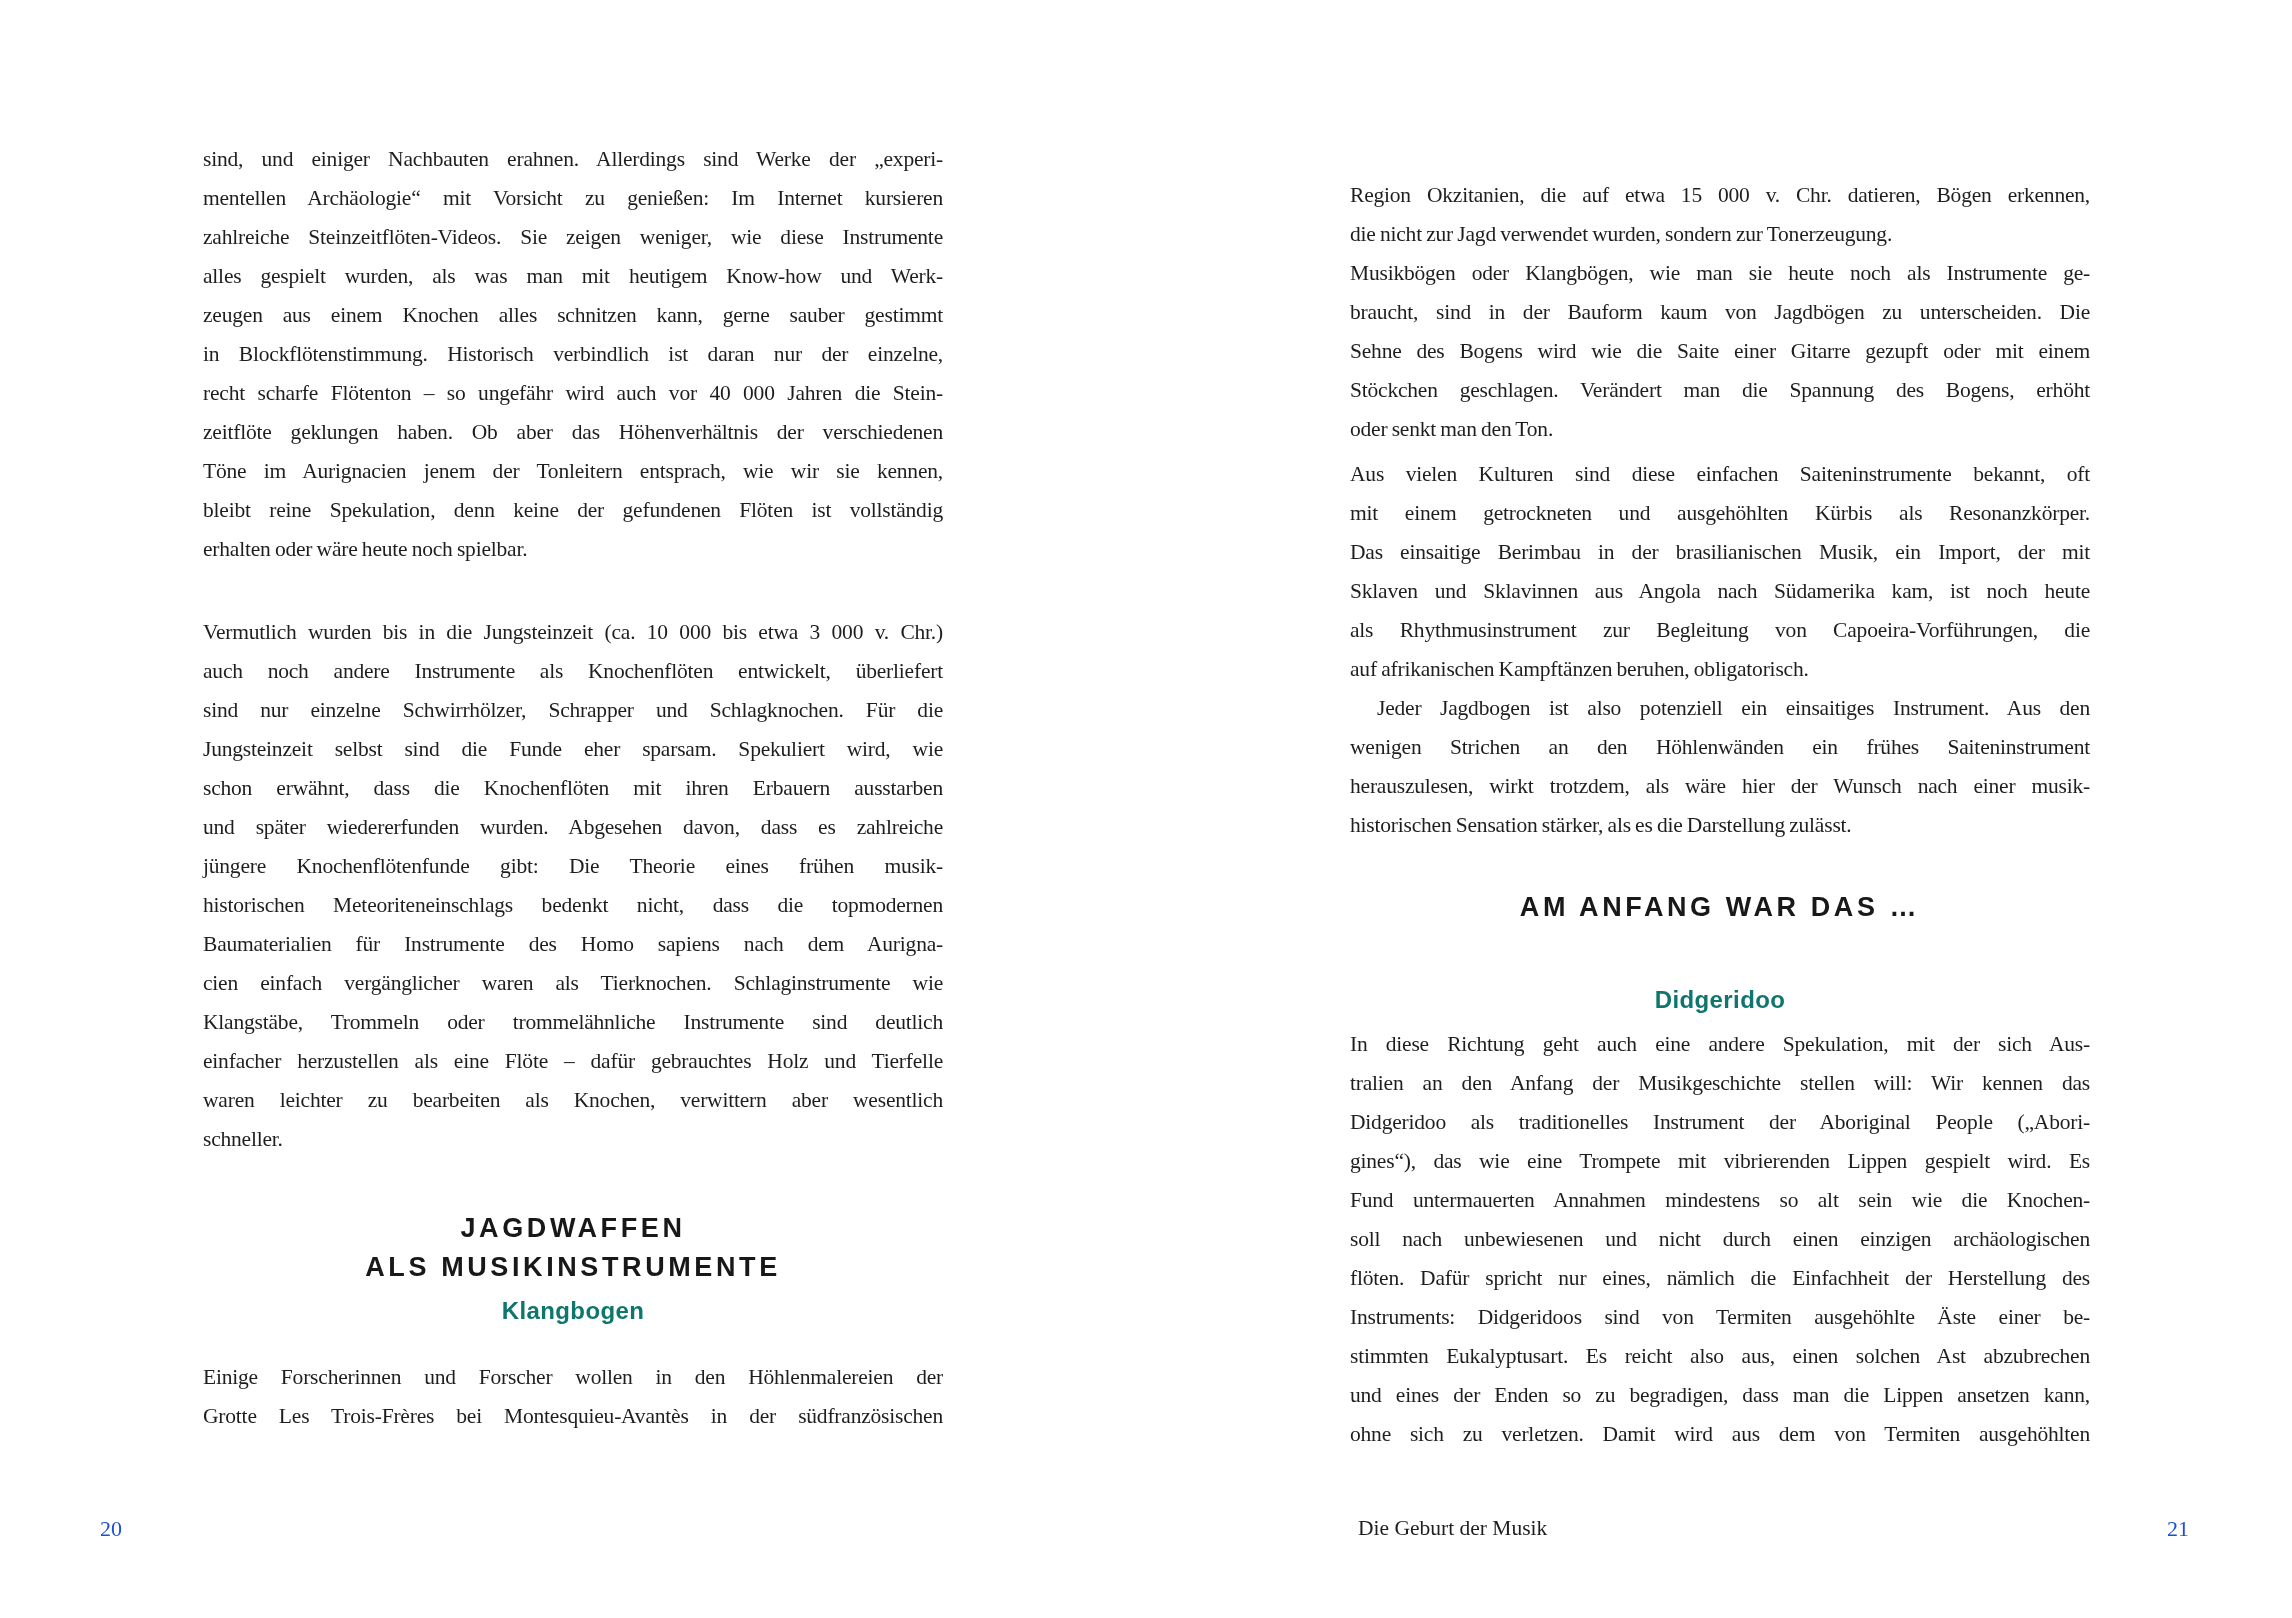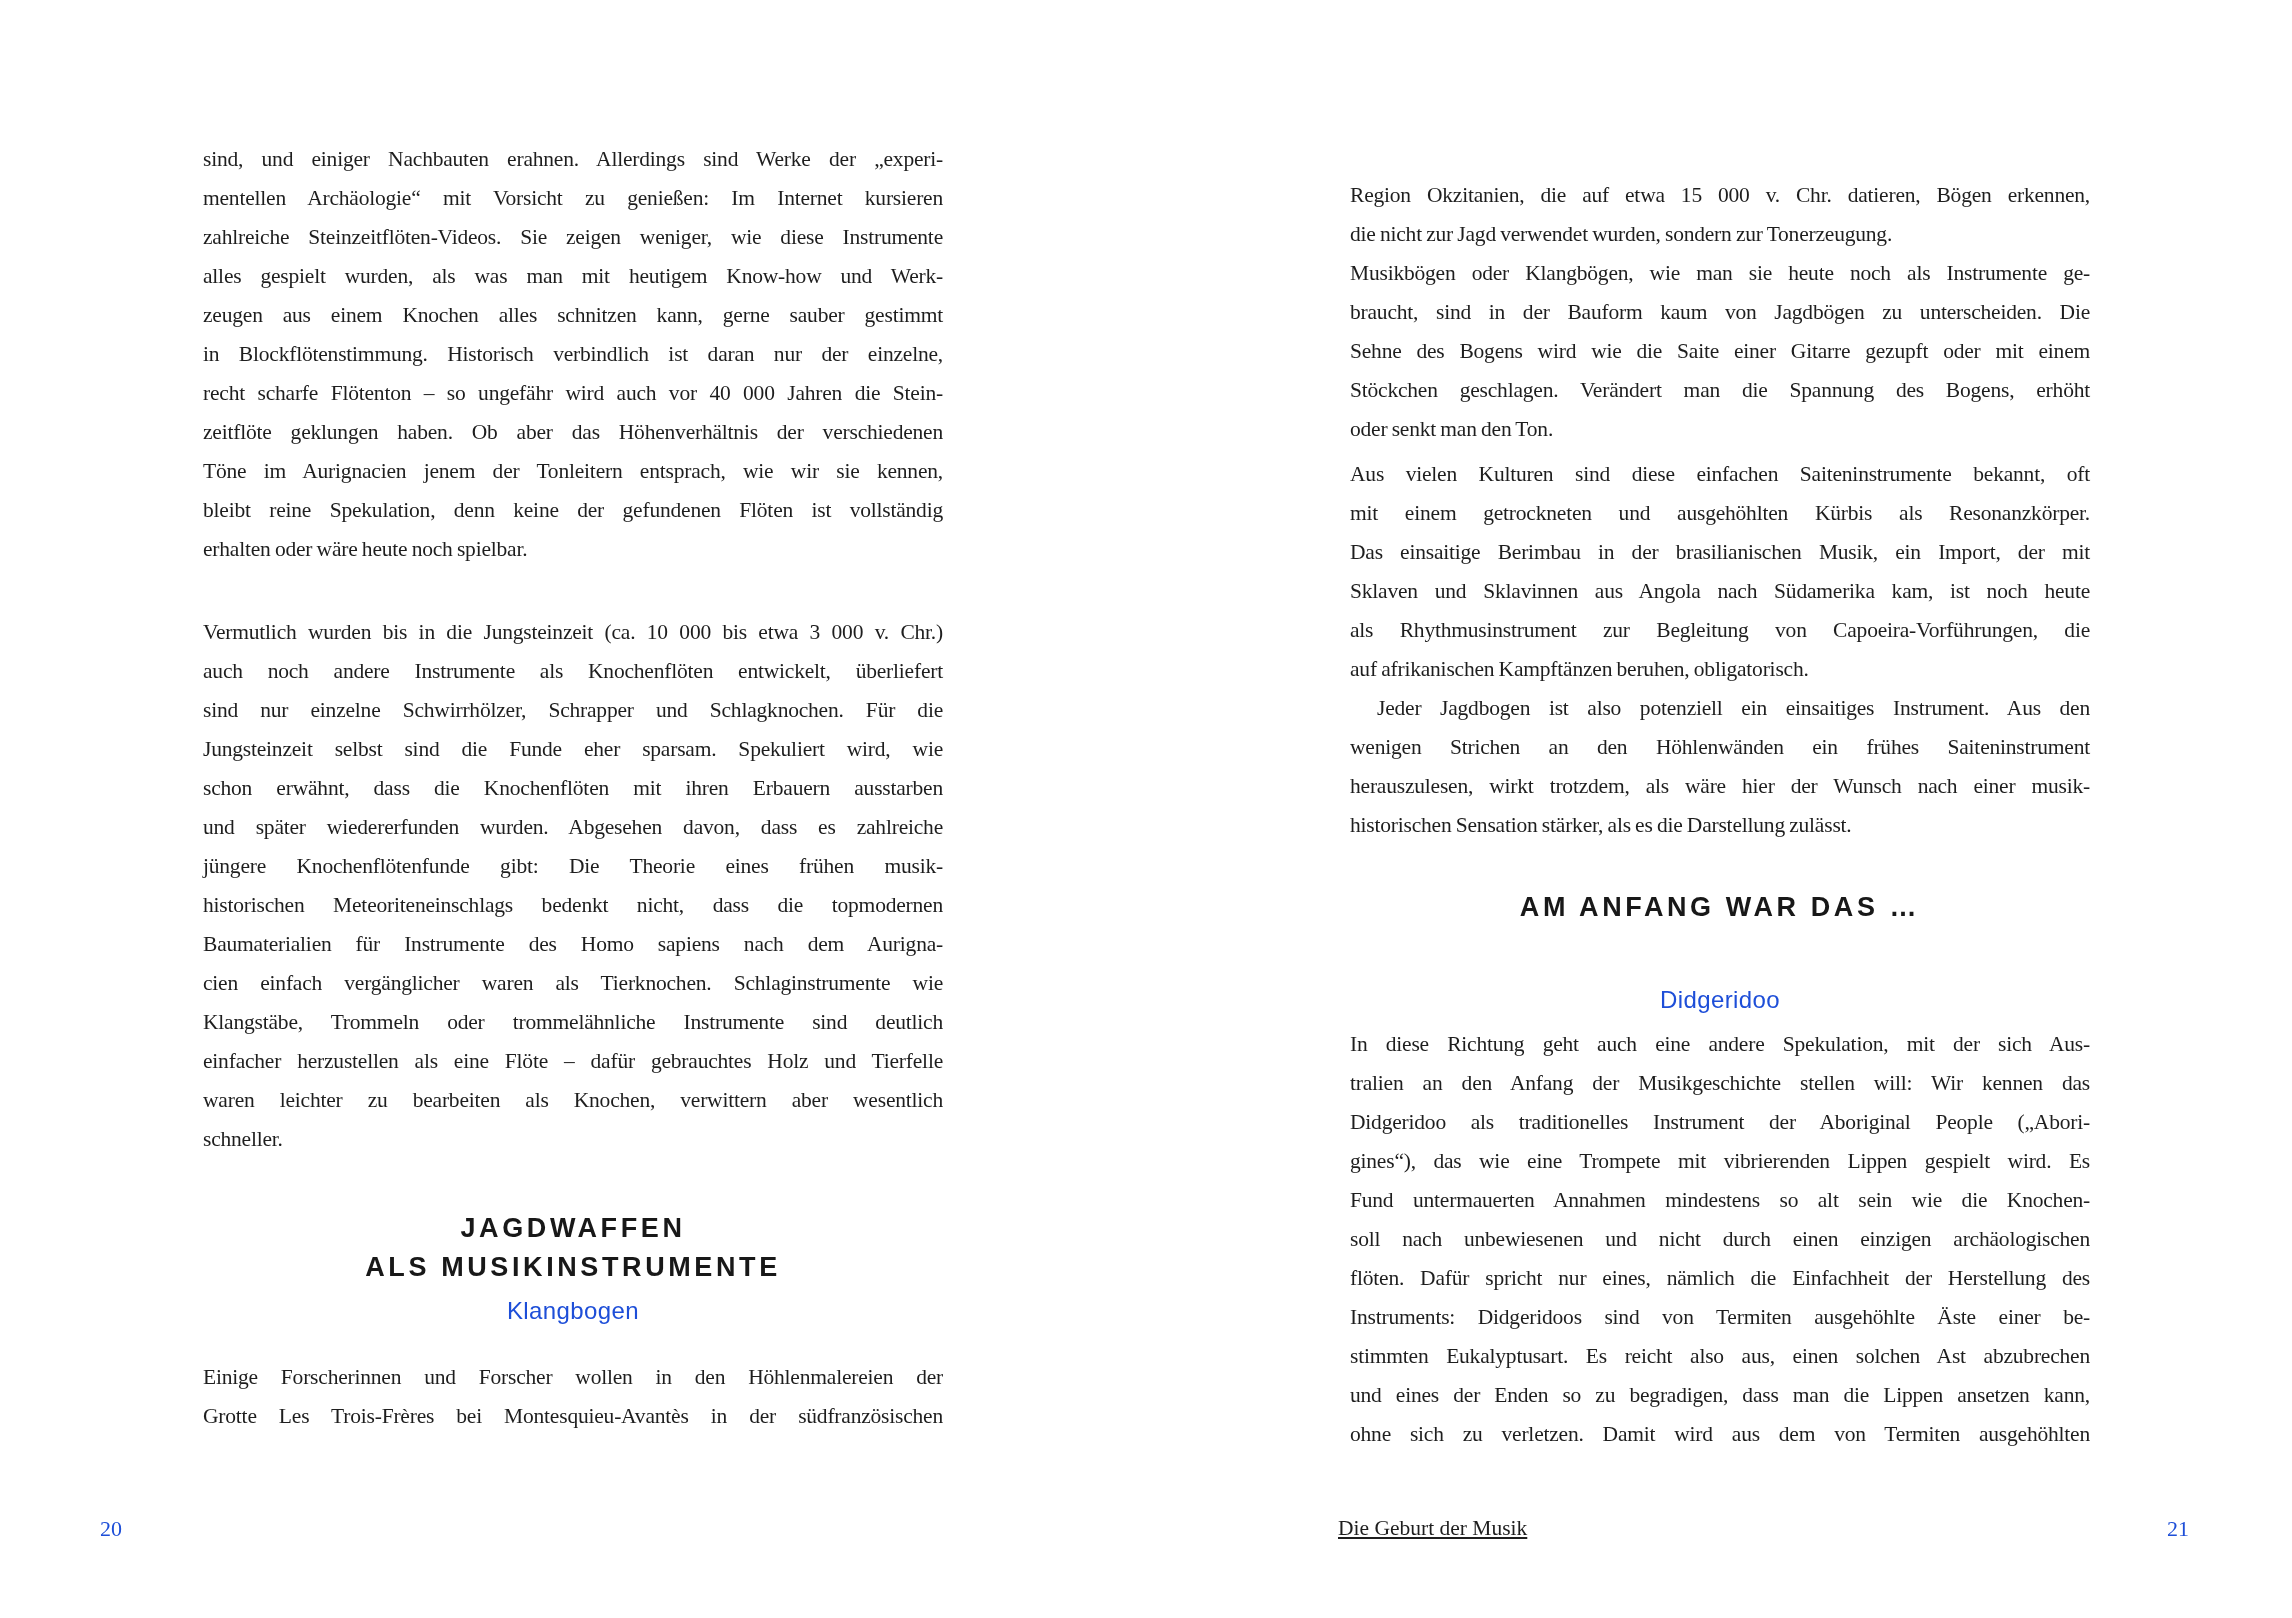--- a/index.html
+++ b/index.html
@@ -21,41 +21,41 @@
   .line{text-align:justify;text-align-last:justify;white-space:normal;}
   .line.nj{text-align:left;text-align-last:left;}
   .line.ind{text-indent:27px;}
 
   .heading{position:absolute;width:740px;text-align:center;
            font-family:"Liberation Sans", sans-serif;
            font-weight:600;font-size:27px;line-height:39px;
            letter-spacing:3.6px;color:#181818;}
   .subheading{position:absolute;width:740px;text-align:center;
            font-family:"Liberation Sans", sans-serif;
-           font-weight:400;font-size:24px;line-height:36px;
-           letter-spacing:0.4px;color:#1d4ed8;}
+           font-weight:700;font-size:24px;line-height:36px;
+           letter-spacing:0.4px;color:#0f766e;}
 
   .pagenum{position:absolute;font-size:22px;line-height:27px;color:#1d4ed8;}
   .running-footer{position:absolute;font-size:21.5px;line-height:27px;color:#1e1e1e;}
 
   
   #l-p1{left:203px;top:140px;width:740px;}
   #l-p2{left:203px;top:613px;width:740px;}
   #l-h {left:203px;top:1209px;}
   #l-sub{left:203px;top:1293px;}
   #l-p3{left:203px;top:1358px;width:740px;}
   #l-num{left:100px;top:1515px;}
 
   
   #r-p1{left:204px;top:140px;width:740px;margin-top:36px;}
   #r-p2{left:204px;top:455px;width:740px;}
   #r-h {left:204px;top:888px;}
   #r-sub{left:204px;top:982px;}
   #r-p3{left:204px;top:1025px;width:740px;}
-  #r-footer{left:192px;top:1515px;text-decoration:underline;}
+  #r-footer{left:212px;top:1515px;}
   #r-num{left:1021px;top:1515px;}
 </style>
 </head>
 <body>
 
 <div class="spread">
 
   <section class="page left">
     <div class="para" id="l-p1">
         <div class="line">sind, und einiger Nachbauten erahnen. Allerdings sind Werke der „experi-</div>

